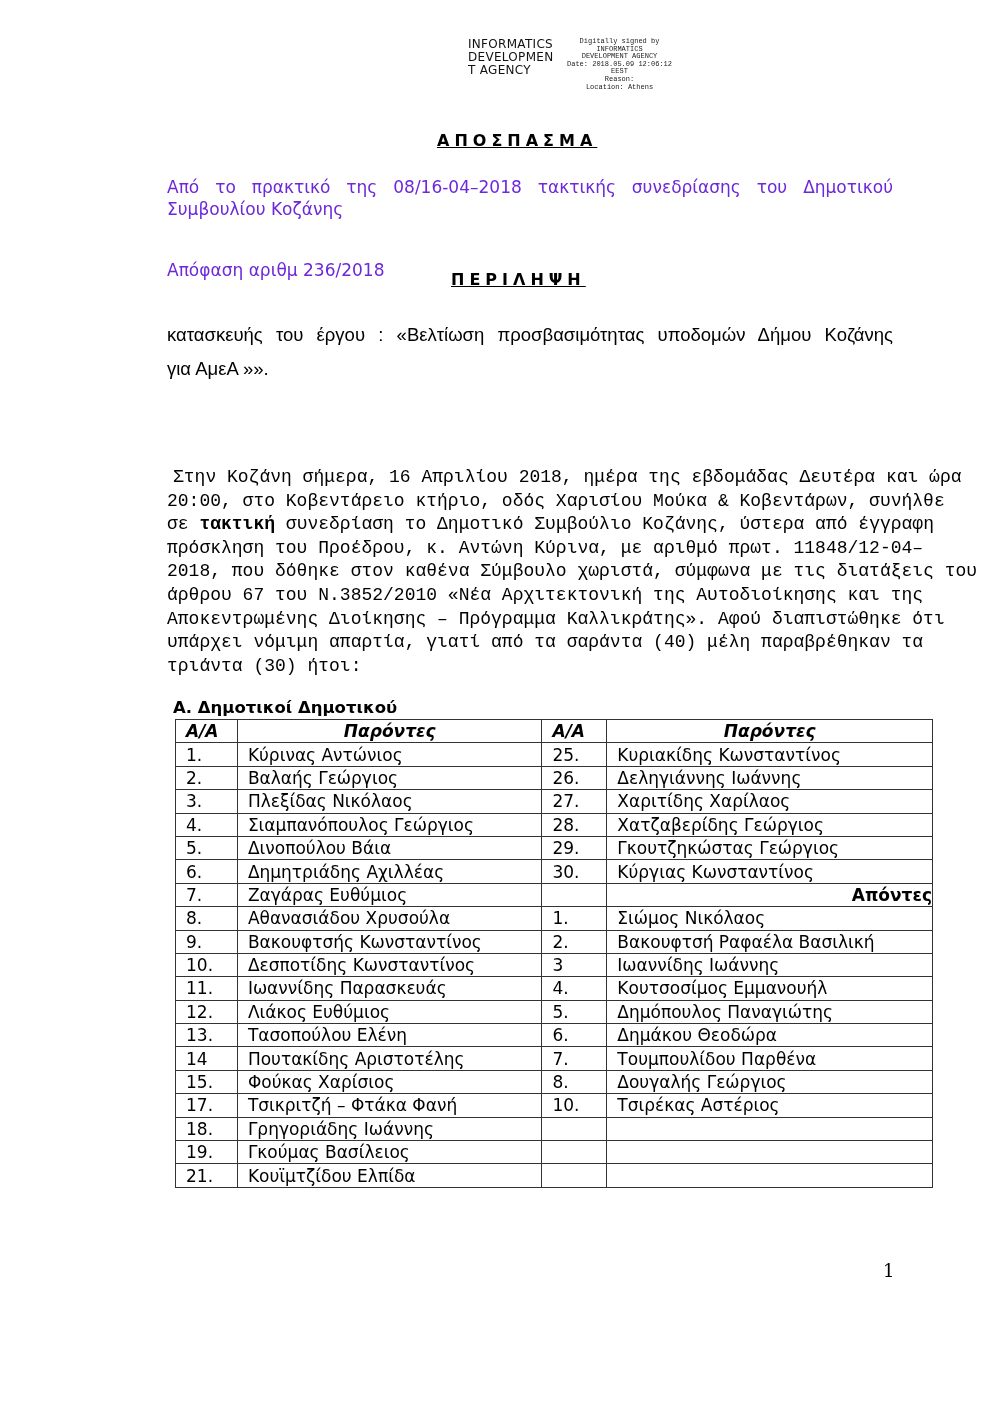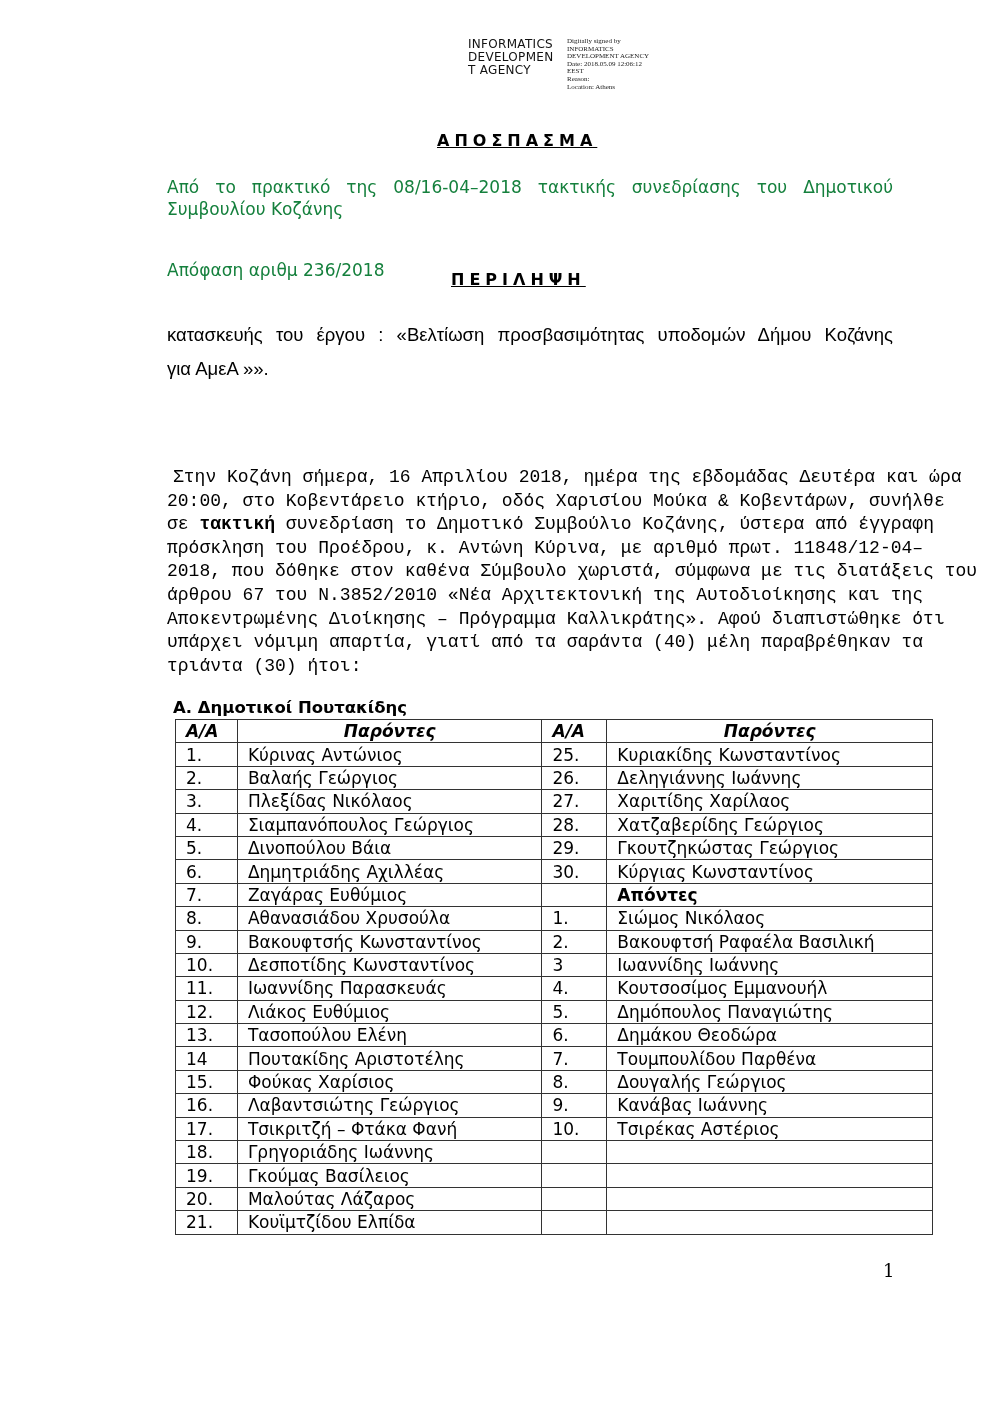--- a/index.html
+++ b/index.html
@@ -2,28 +2,28 @@
 <html><head>
 <meta charset="utf-8">
 <style>
   html, body { margin: 0; padding: 0; background: #ffffff; }
   body { width: 1000px; height: 1413px; position: relative; overflow: hidden; color: #000; }
   .abs { position: absolute; }
 
   
   .sig-org { left: 468px; top: 38px; font-family: "DejaVu Sans", sans-serif; font-size: 12px; line-height: 13px; letter-spacing: 0.3px; color: #111; }
   .sig-org div { white-space: nowrap; }
-  .sig-details { left: 567px; top: 38px; font-family: Liberation Serif, serif; font-size: 7px; line-height: 7.6px; color: #222; }
+  .sig-details { left: 567px; top: 38px; font-family: Liberation Mono, monospace; font-size: 7px; line-height: 7.6px; color: #222; text-align: center; }
   .sig-details div { white-space: nowrap; }
 
   .title { font-family: "DejaVu Sans", sans-serif; font-weight: bold; font-size: 16px; text-decoration: underline; letter-spacing: 5px; white-space: nowrap; }
   .t1 { left: 437px; top: 131px; }
   .t2 { left: 451px; top: 270px; }
 
-  .para { font-family: "DejaVu Sans", sans-serif; font-size: 17px; color: #15803d; }
+  .para { font-family: "DejaVu Sans", sans-serif; font-size: 17px; color: #6d28d9; }
   .p-from { left: 167px; top: 176px; width: 726px; line-height: 22px; text-align: justify; text-align-last: left; }
   .p-from .line1 { display: block; text-align: justify; text-align-last: justify; word-spacing: 6px; }
   .p-decision { left: 167px; top: 244px; white-space: nowrap; margin-top: 16px; }
 
   .summary { left: 160px; top: 318px; width: 733px; font-family: "Liberation Sans", sans-serif; font-size: 18.5px; line-height: 34px; }
   .summary .sl { display: block; white-space: nowrap; }
   .summary .sl.j { text-align: justify; text-align-last: justify; }
   .summary .sl.indent { padding-left: 7px; }
   .summary sup { font-size: 11px; vertical-align: 9px; line-height: 0; }
 
@@ -32,21 +32,21 @@
   .body-text .bl.last { text-align-last: left; }
   .body-text .bl.first { padding-left: 6px; }
 
   .sec-title { left: 173px; top: 698px; font-family: "DejaVu Sans", sans-serif; font-weight: bold; font-size: 16.5px; white-space: nowrap; }
 
   table.members { position: absolute; left: 175px; top: 719px; width: 758px; border-collapse: collapse; font-family: "DejaVu Sans", sans-serif; font-size: 17px; }
   table.members td, table.members th { border: 1.3px solid #333; padding: 0 0 0 10px; height: 22.4px; line-height: 20px; white-space: nowrap; text-align: left; font-weight: normal; }
   table.members th { font-weight: bold; }
   table.members th.num { font-style: italic; margin-top: 12px; }
   table.members th.name { text-align: center; padding-left: 0; font-style: italic; }
-  table.members td.bold { font-weight: bold; }
+  table.members td.bold { font-weight: bold; text-align: right; }
   col.c1 { width: 62px; } col.c2 { width: 305px; } col.c3 { width: 65px; } col.c4 { width: 326px; }
 
   .page-num { left: 883px; top: 1260px; font-family: "DejaVu Serif", serif; font-size: 18px; }
 </style>
 </head>
 <body>
 
 <div class="abs sig-org">
   <div>INFORMATICS</div>
   <div>DEVELOPMEN</div>
@@ -83,21 +83,21 @@
   <span class="bl">20:00, στο Κοβεντάρειο κτήριο, οδός Χαρισίου Μούκα &amp; Κοβεντάρων, συνήλθε</span>
   <span class="bl"><span>σε </span><b>τακτική</b><span> συνεδρίαση το Δημοτικό Συμβούλιο Κοζάνης, ύστερα από έγγραφη</span></span>
   <span class="bl">πρόσκληση του Προέδρου, κ. Αντώνη Κύρινα, με αριθμό πρωτ. 11848/12-04–</span>
   <span class="bl">2018, που δόθηκε στον καθένα Σύμβουλο χωριστά, σύμφωνα με τις διατάξεις του</span>
   <span class="bl">άρθρου 67 του Ν.3852/2010 «Νέα Αρχιτεκτονική της Αυτοδιοίκησης και της</span>
   <span class="bl">Αποκεντρωμένης Διοίκησης – Πρόγραμμα Καλλικράτης». Αφού διαπιστώθηκε ότι</span>
   <span class="bl">υπάρχει  νόμιμη απαρτία, γιατί από τα σαράντα (40) μέλη παραβρέθηκαν τα</span>
   <span class="bl last">τριάντα  (30) ήτοι:</span>
 </div>
 
-<div class="abs sec-title">Α. Δημοτικοί Πουτακίδης</div>
+<div class="abs sec-title">Α. Δημοτικοί Δημοτικού</div>
 
 <table class="members">
   <colgroup>
       <col class="c1">
       <col class="c2">
       <col class="c3">
       <col class="c4">
     </colgroup>
   <thead>
     <tr>
@@ -192,50 +192,38 @@
         <td>7.</td>
         <td>Τουμπουλίδου Παρθένα</td>
       </tr>
       <tr>
         <td>15.</td>
         <td>Φούκας Χαρίσιος</td>
         <td>8.</td>
         <td>Δουγαλής Γεώργιος</td>
       </tr>
       <tr>
-        <td>16.</td>
-        <td>Λαβαντσιώτης Γεώργιος</td>
-        <td>9.</td>
-        <td>Κανάβας Ιωάννης</td>
-      </tr>
-      <tr>
         <td>17.</td>
         <td>Τσικριτζή – Φτάκα Φανή</td>
         <td>10.</td>
         <td>Τσιρέκας Αστέριος</td>
       </tr>
       <tr>
         <td>18.</td>
         <td>Γρηγοριάδης Ιωάννης</td>
         <td></td>
         <td></td>
       </tr>
       <tr>
         <td>19.</td>
         <td>Γκούμας Βασίλειος</td>
         <td></td>
         <td></td>
       </tr>
       <tr>
-        <td>20.</td>
-        <td>Μαλούτας Λάζαρος</td>
-        <td></td>
-        <td></td>
-      </tr>
-      <tr>
         <td>21.</td>
         <td>Κουϊμτζίδου Ελπίδα</td>
         <td></td>
         <td></td>
       </tr>
     </tbody>
 </table>
 
 <div class="abs page-num">1</div>
 

